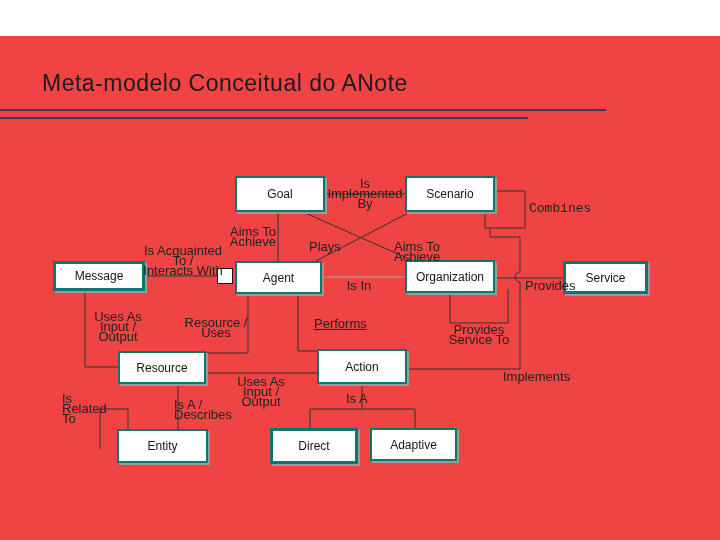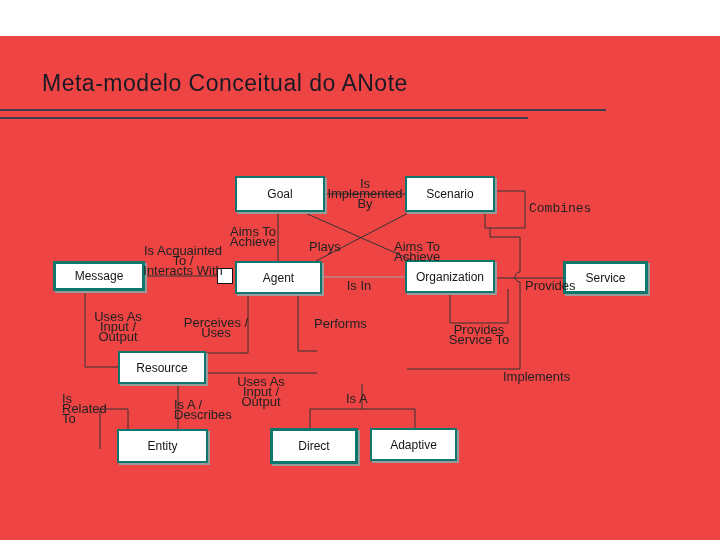--- a/index.html
+++ b/index.html
@@ -48,39 +48,40 @@
     <path d="M362,348 V373 M310,392 V373 H415 V392"></path>
   </svg>
 
   <div class="node" style="left:235px;top:140px;width:90px;height:36px;">Goal</div>
   <div class="node" style="left:405px;top:140px;width:90px;height:36px;text-align:right;">Scenario</div>
   <div class="node thick" style="left:53px;top:225px;width:92px;height:30px;">Message</div>
   <div class="node" style="left:235px;top:225px;width:87px;height:33px;">Agent</div>
   <div class="node" style="left:405px;top:224px;width:90px;height:33px;">Organization</div>
   <div class="node thick" style="left:563px;top:225px;width:85px;height:33px;">Service</div>
   <div class="node" style="left:118px;top:315px;width:88px;height:33px;">Resource</div>
+  <div class="node" style="left:317px;top:313px;width:90px;height:35px;">Action</div>
   <div class="node" style="left:117px;top:393px;width:91px;height:34px;">Entity</div>
   <div class="node thick" style="left:270px;top:392px;width:88px;height:36px;">Direct</div>
   <div class="node" style="left:370px;top:392px;width:87px;height:33px;">Adaptive</div>
 
   <div class="sq" style="left:217px;top:232px;width:16px;height:16px;"></div>
 
   <div class="lbl c" style="left:325px;top:143px;width:80px;">Is Implemented By</div>
   <div class="lbl r" style="left:206px;top:191px;width:70px;">Aims To Achieve</div>
   <div class="lbl" style="left:309px;top:206px;width:40px;">Plays</div>
   <div class="lbl" style="left:394px;top:206px;width:70px;">Aims To Achieve</div>
   <div class="lbl" style="left:529px;top:168px;width:50px;font-family:Liberation Mono, monospace;">Combines</div>
   <div class="lbl c" style="left:138px;top:210px;width:90px;">Is Acquainted To /
 Interacts With</div>
   <div class="lbl c" style="left:344px;top:245px;width:30px;">Is In</div>
   <div class="lbl" style="left:525px;top:245px;width:45px;">Provides</div>
   <div class="lbl c" style="left:86px;top:276px;width:64px;">Uses As Input /
 Output</div>
-  <div class="lbl c" style="left:183px;top:282px;width:66px;">Perceives / Uses</div>
-  <div class="lbl" style="left:314px;top:283px;width:45px;">Performs</div>
+  <div class="lbl c" style="left:183px;top:282px;width:66px;">Resource / Uses</div>
+  <div class="lbl" style="left:314px;top:283px;width:45px;text-decoration:underline;">Performs</div>
   <div class="lbl c" style="left:438px;top:289px;width:82px;">Provides Service To</div>
   <div class="lbl c" style="left:229px;top:341px;width:64px;">Uses As Input /
 Output</div>
   <div class="lbl" style="left:62px;top:358px;width:55px;">Is Related To</div>
   <div class="lbl" style="left:174px;top:364px;width:60px;">Is A / Describes</div>
   <div class="lbl" style="left:346px;top:358px;width:25px;">Is A</div>
   <div class="lbl" style="left:503px;top:336px;width:55px;">Implements</div>
 
 </div>
 

